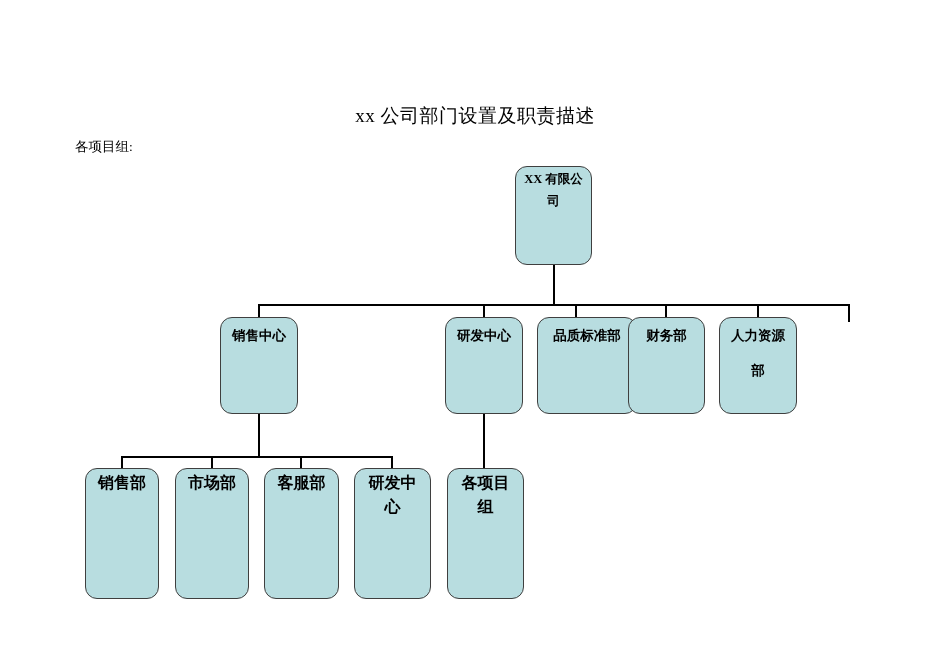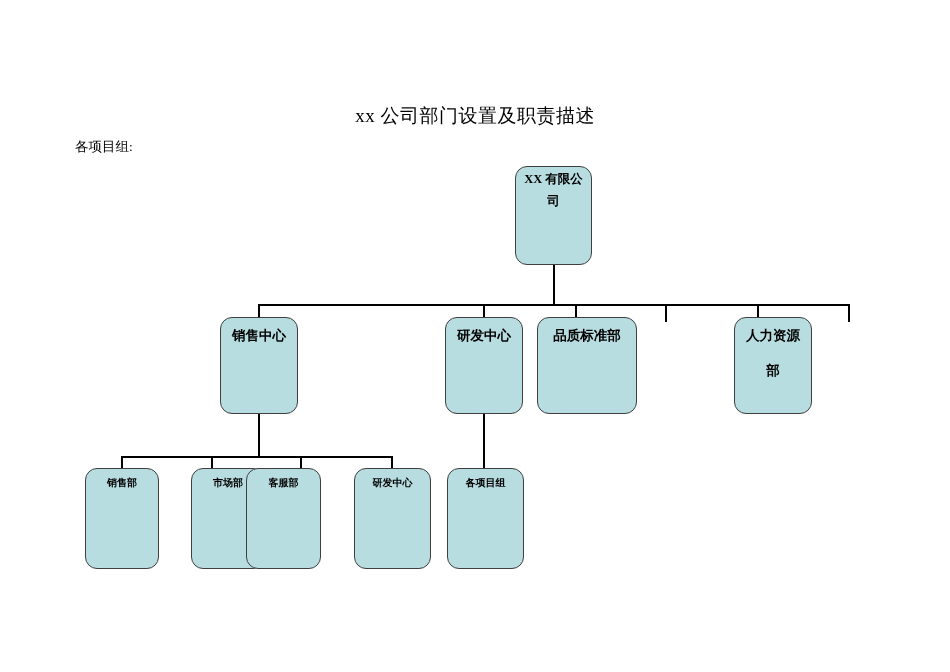--- a/index.html
+++ b/index.html
@@ -34,30 +34,30 @@
     border:1.4px solid var(--node-border);
     border-radius:12px;
     text-align:center;
     padding:0 6px;
     overflow:hidden;
     word-break:break-all;
     font-weight:bold;
   }
   .node.root{left:515px;top:166px;width:77px;height:99px;font-size:12.5px;line-height:22px;padding-top:1px;}
   .node.lvl2{top:317px;height:97px;font-size:13.5px;line-height:35px;}
-  .node.lvl3{top:468px;height:101px;font-size:10px;line-height:24px;padding-top:2px;}
+  .node.lvl3{top:468px;height:131px;font-size:16px;line-height:24px;padding-top:2px;}
   .n-sales-center{left:220px;width:78px;}
   .n-rd-center{left:445px;width:78px;}
   .n-quality{left:537px;width:100px;}
   .n-finance{left:628px;width:77px;}
-  .n-hr{left:734px;width:78px;}
+  .n-hr{left:719px;width:78px;}
   .n-admin{left:809px;width:80px;}
   .n-sales{left:85px;width:74px;}
-  .n-marketing{left:175px;width:74px;margin-left:16px;}
-  .n-cs{left:246px;width:75px;}
+  .n-marketing{left:175px;width:74px;}
+  .n-cs{left:264px;width:75px;}
   .n-planning{left:354px;width:77px;}
   .n-projects{left:447px;width:77px;}
 </style>
 </head>
 <body>
 
 <div class="page">
 
   <div class="doc-title">xx 公司部门设置及职责描述</div>
   <div class="section-label">各项目组:</div>
@@ -77,20 +77,21 @@
     <path d="M301 457 V472"></path>
 
     <path d="M484 413 V472"></path>
   </svg>
 
   <div class="node root">XX 有限公司</div>
 
   <div class="node lvl2 n-rd-center">研发中心</div>
   <div class="node lvl2 n-sales-center">销售中心</div>
   <div class="node lvl2 n-quality">品质标准部</div>
+  <div class="node lvl2 n-finance">财务部</div>
   <div class="node lvl2 n-hr">人力资源部</div>
 
   <div class="node lvl3 n-sales">销售部</div>
   <div class="node lvl3 n-marketing">市场部</div>
   <div class="node lvl3 n-cs">客服部</div>
   <div class="node lvl3 n-planning">研发中心</div>
   <div class="node lvl3 n-projects">各项目组</div>
 
 </div>
 

